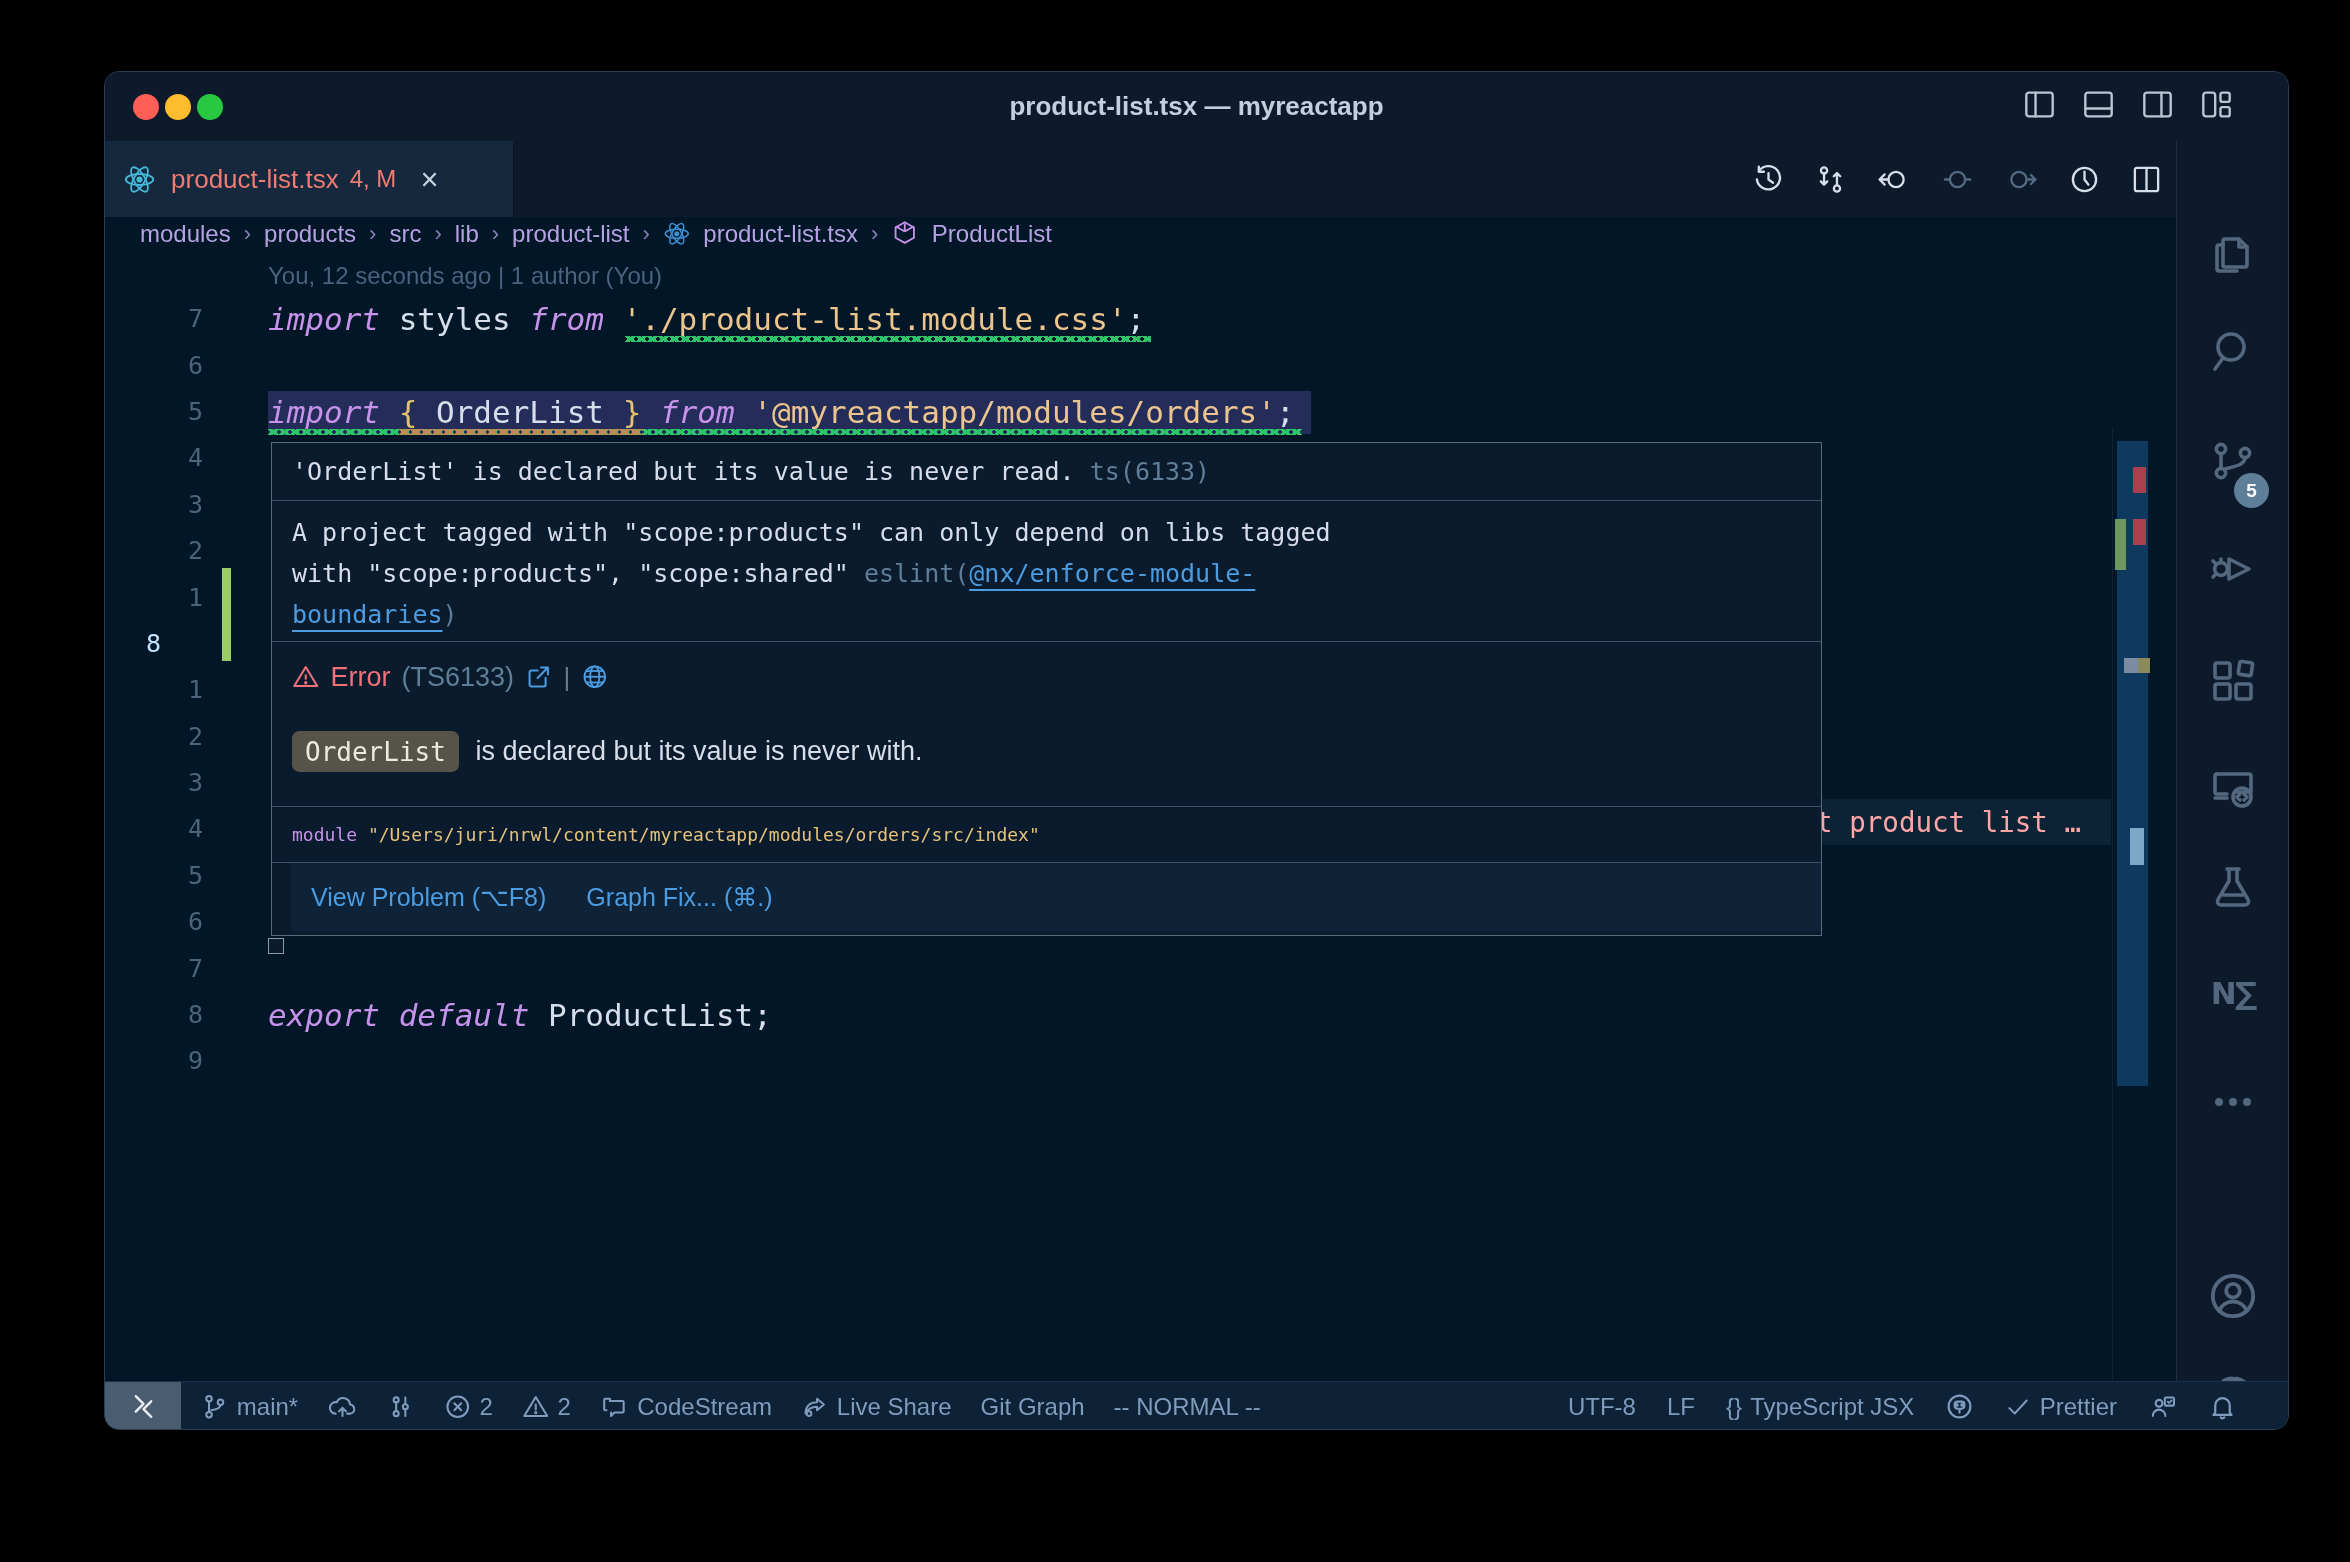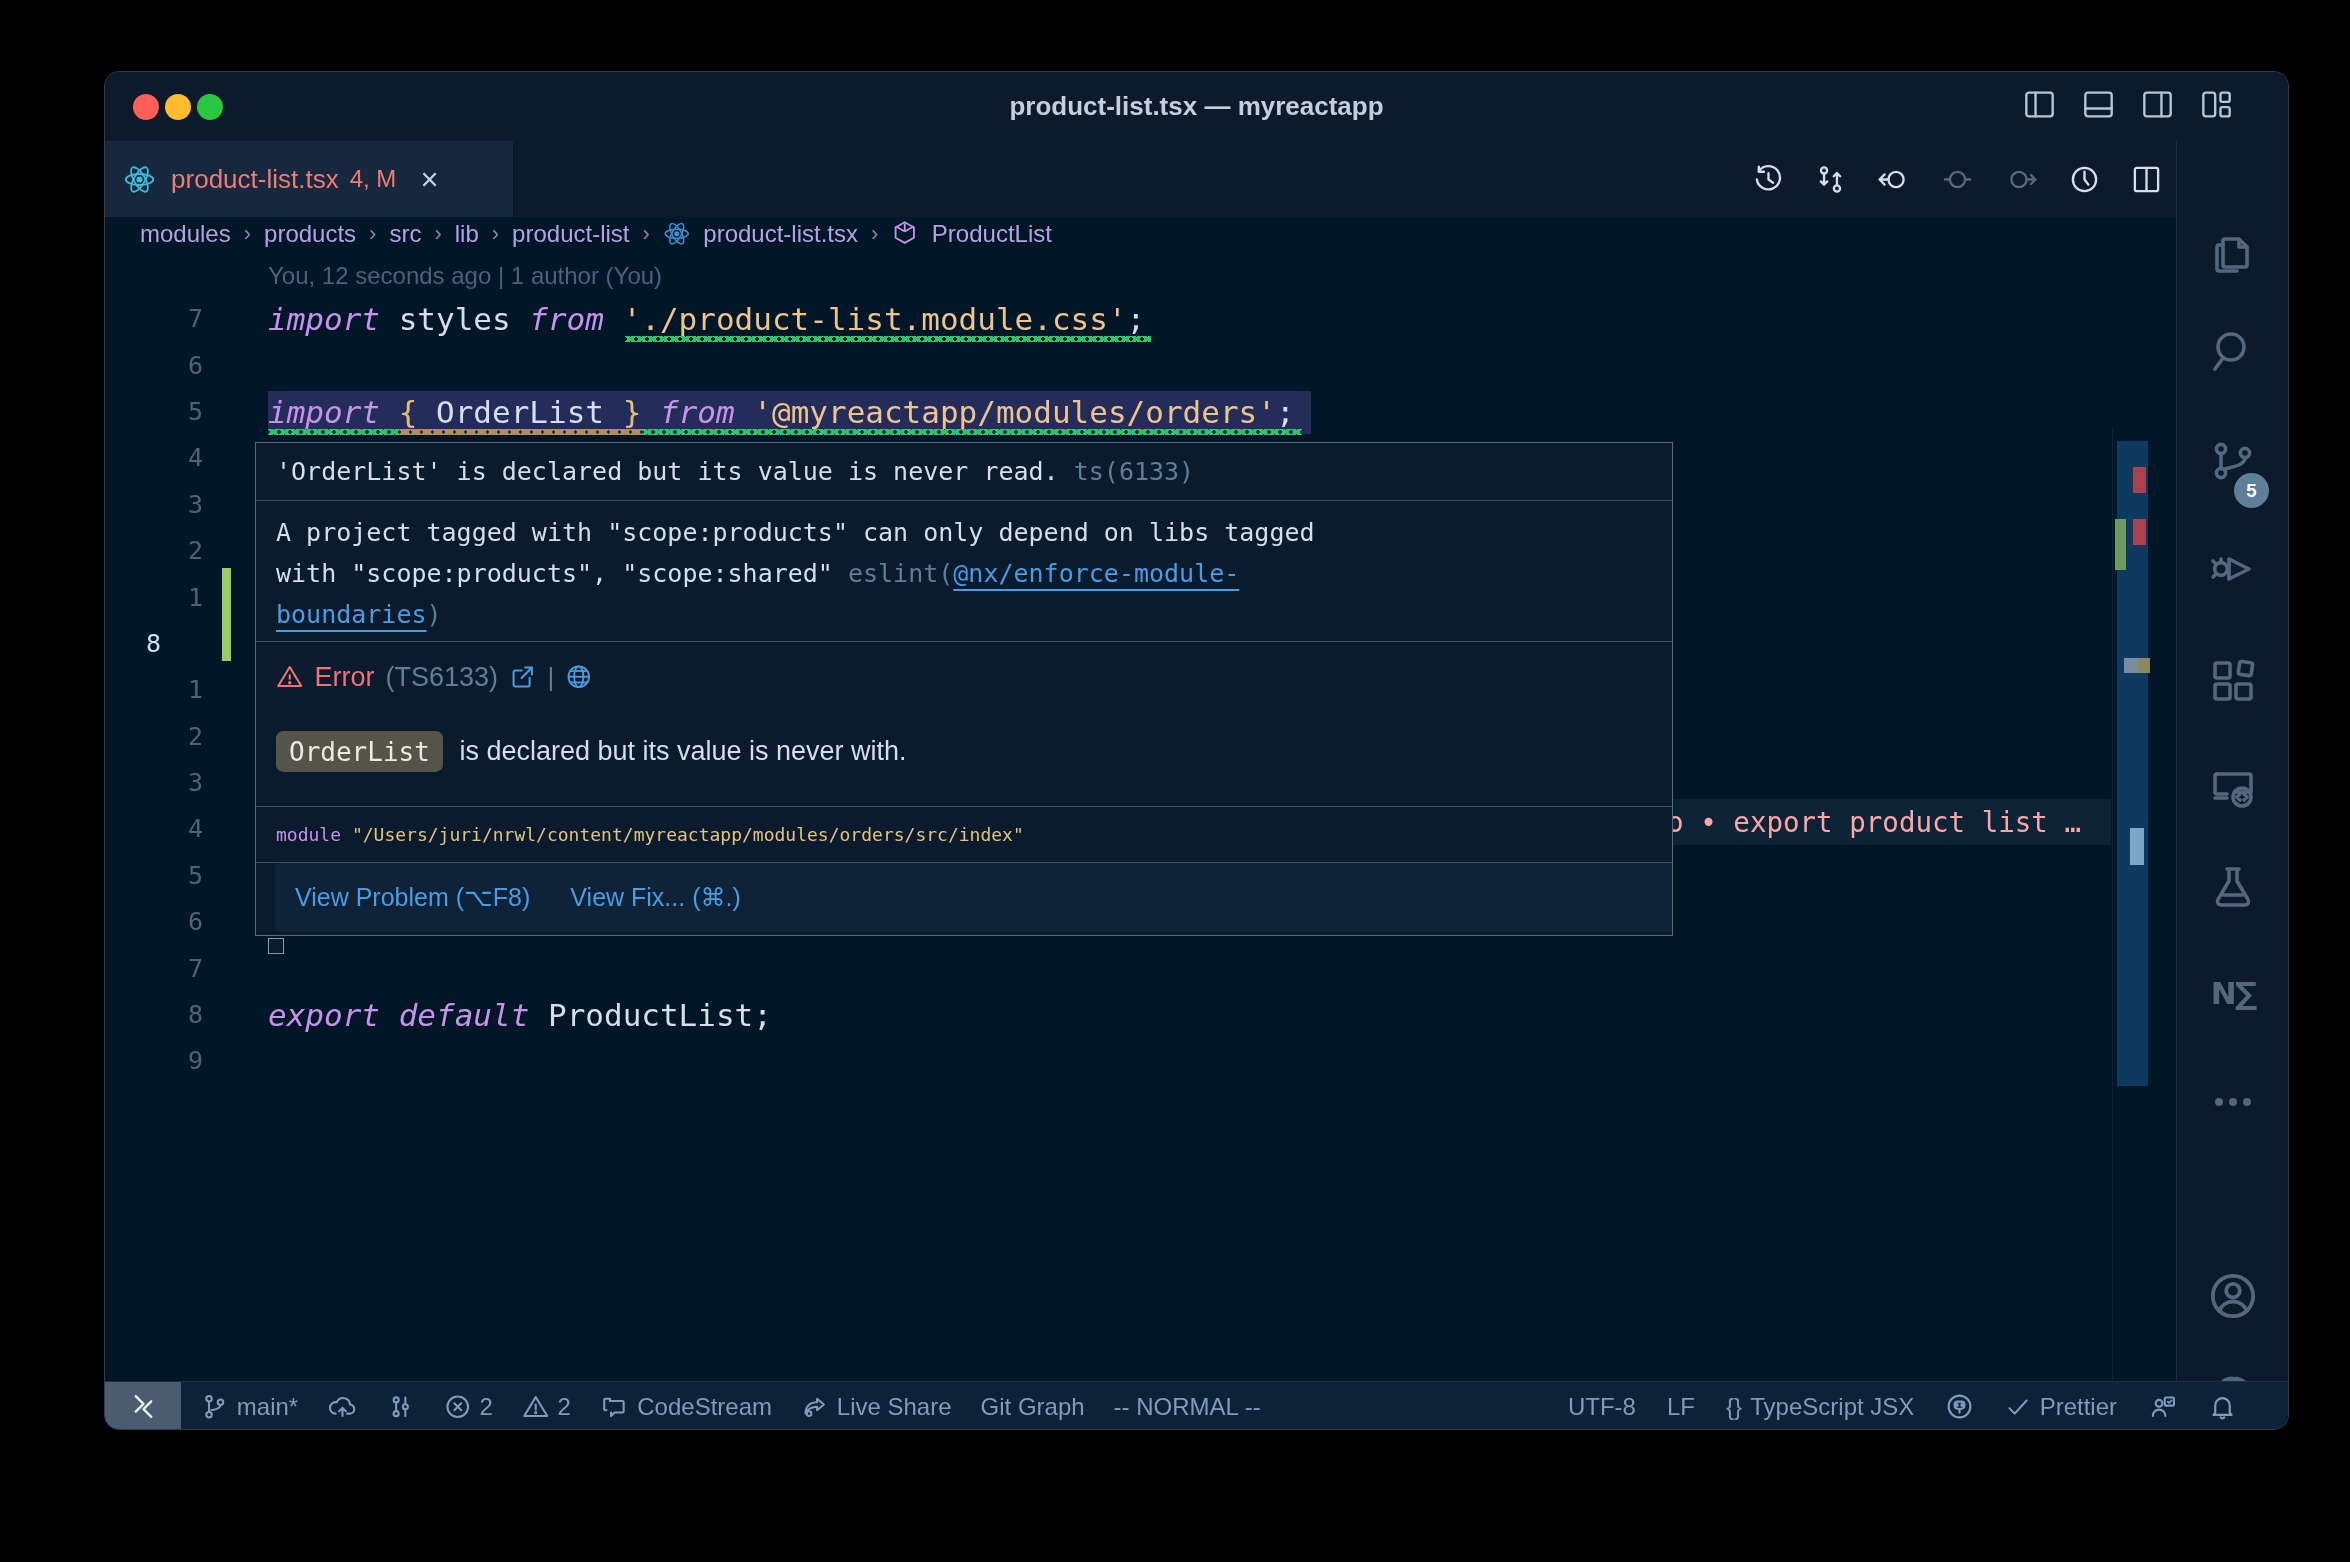--- a/index.html
+++ b/index.html
@@ -62,21 +62,21 @@
                 background:rgba(99,134,166,0.12);color:#fca5a5;font-family:"DejaVu Sans Mono",monospace;
                 font-size:27.5px;padding-left:13px;box-sizing:border-box;white-space:nowrap;overflow:hidden;}
 
   
   .vscroll{position:absolute;left:2007px;top:178px;width:64px;height:1113px;border-left:0.9px solid #0f2236;}
   .vthumb{position:absolute;left:3.7px;top:13px;width:31px;height:645px;background:#0e3a5f;}
   .mark{position:absolute;}
   .cursor-mark{position:absolute;left:16.5px;top:400px;width:14.7px;height:37px;background:#7da7c7;}
 
   
-  .tooltip{position:absolute;left:150px;top:370px;width:1418px;height:494px;background:#0b1b2e;
+  .tooltip{position:absolute;left:166px;top:370px;width:1551px;height:494px;background:#0b1b2e;
            border:0.9px solid #5a6b7c;box-sizing:border-box;z-index:5;}
   .tt-row1{height:57px;line-height:57px;padding:0 20px;font-family:"DejaVu Sans Mono",monospace;font-size:25px;
            color:#d6deeb;border-bottom:0.9px solid #3d5166;white-space:nowrap;overflow:hidden;}
   .tt-code{color:#5f7e97;}
   .tt-eslint{padding:11px 20px 0 20px;height:141px;box-sizing:border-box;border-bottom:0.9px solid #3d5166;
              font-family:"DejaVu Sans Mono",monospace;font-size:25px;color:#d6deeb;line-height:41px;white-space:nowrap;}
   .tt-link{color:#4b9ce0;text-decoration:underline;text-underline-offset:7.3px;}
   .tt-gray{color:#5f7e97;}
   .tt-error-sec{height:165px;border-bottom:0.9px solid #3d5166;box-sizing:border-box;padding:0 20px;}
   .tt-error-row{display:flex;align-items:center;gap:11px;height:70px;font-size:27px;}
@@ -369,21 +369,21 @@
         <div class="tt-msg-row">
           <span class="chip">OrderList</span>
           <span class="tt-msg">is declared but its value is never with.</span>
         </div>
       </div>
       <div class="tt-module">
         <span class="mod-kw">module</span> <span class="mod-str">"/Users/juri/nrwl/content/myreactapp/modules/orders/src/index"</span>
       </div>
       <div class="tt-actions">
         <span class="tt-action">View Problem (⌥F8)</span>
-        <span class="tt-action">View Fix... (⌘.)</span>
+        <span class="tt-action">Graph Fix... (⌘.)</span>
       </div>
     </div>
     <div class="tt-grip"></div>
 
     <div class="activitybar">
       <span class="act-ico" style="top:112px">
           <svg class="ico" width="48" height="48" viewBox="0 0 24 24">
             <path d="M8 5h7l4 4v9a1 1 0 0 1-1 1H8a1 1 0 0 1-1-1V6a1 1 0 0 1 1-1z"></path>
             <path d="M15 5v4h4"></path>
             <path d="M7 8H5a1 1 0 0 0-1 1v11a1 1 0 0 0 1 1h9"></path>

